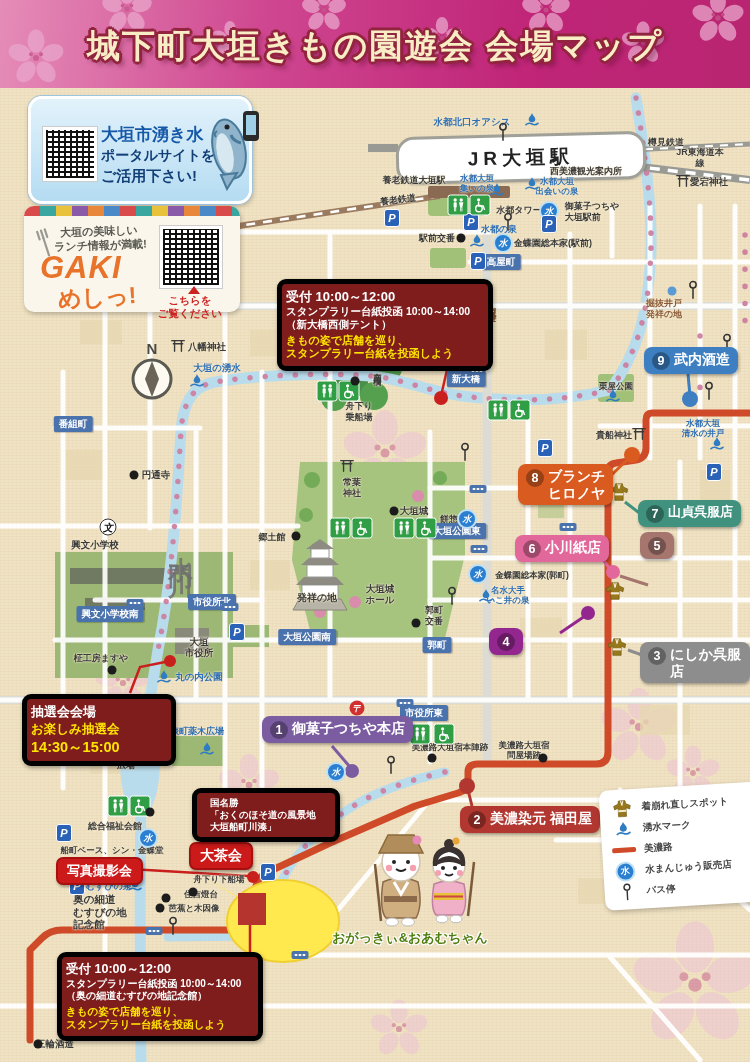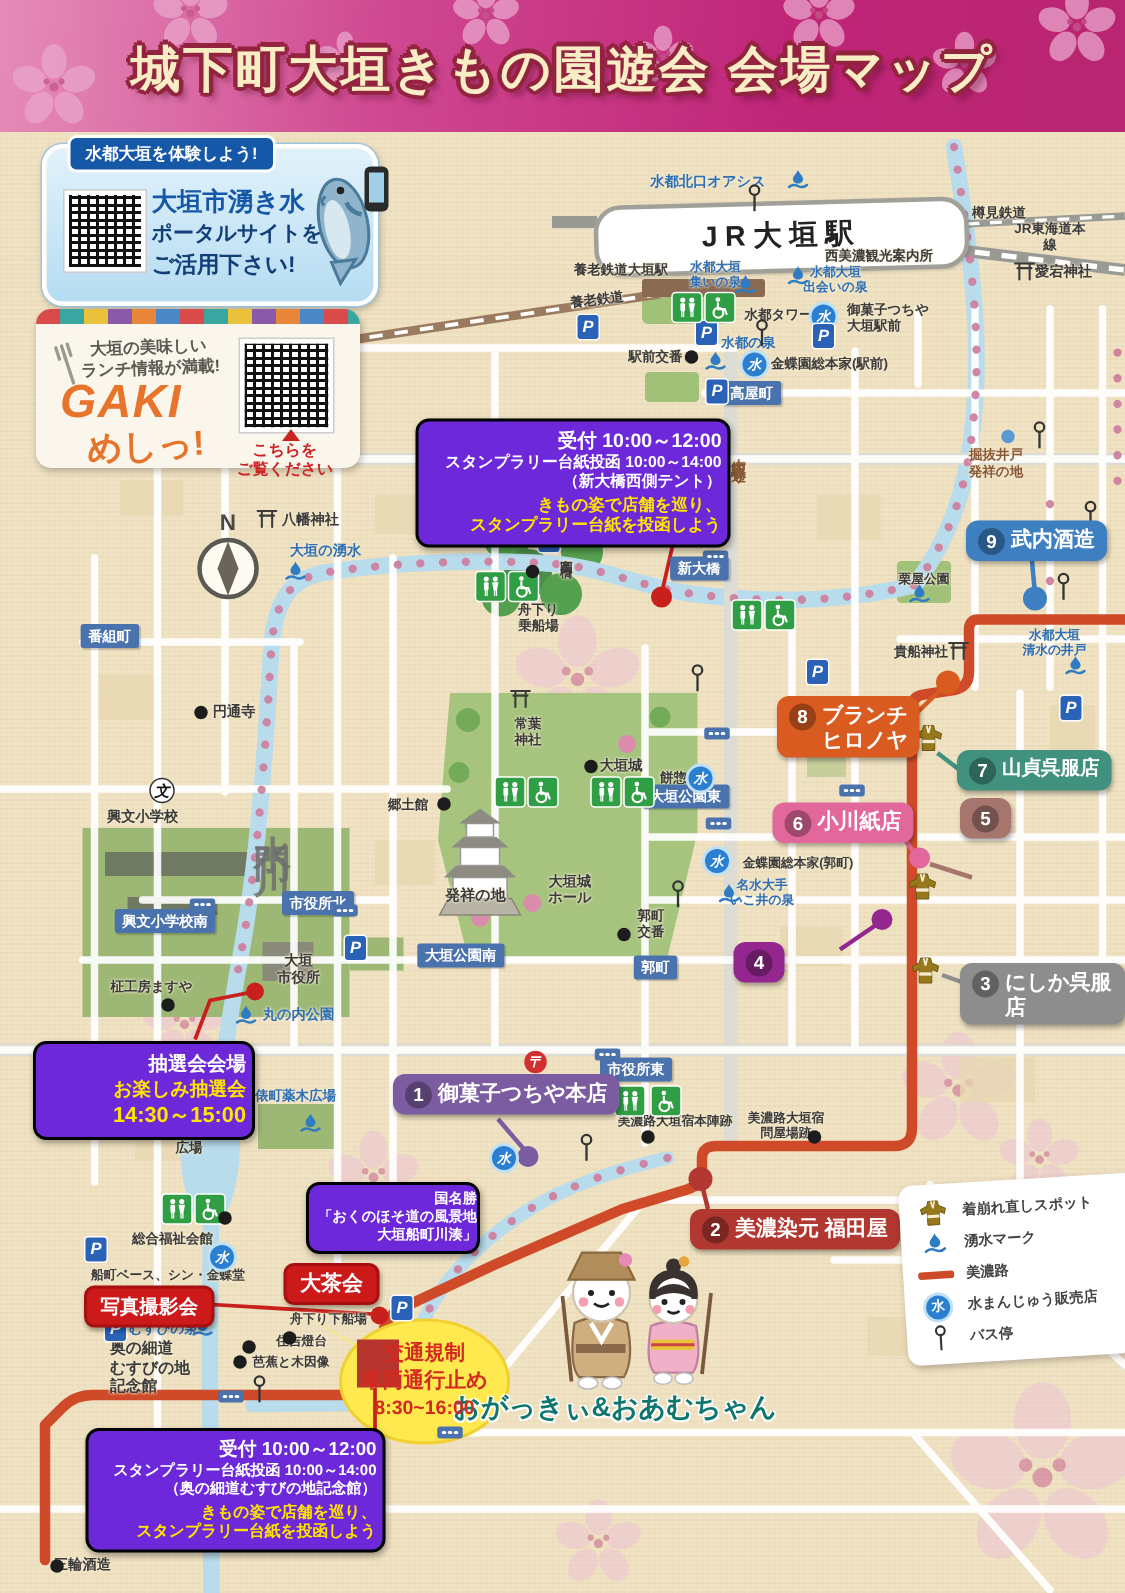--- a/index.html
+++ b/index.html
@@ -42,22 +42,22 @@
   .kimono svg{width:20px;height:22px;}
   .pole svg{width:14px;height:20px;}
   .torii svg{width:16px;height:15px;}
   
   .bubble{position:absolute;display:flex;align-items:flex-start;gap:4px;padding:4px 8px;border-radius:8px;
     color:#fff;font-weight:bold;font-size:14px;line-height:1.18;box-shadow:1px 2px 3px rgba(0,0,0,.3);z-index:6;}
   .bubble .n{flex:0 0 auto;width:18px;height:18px;border-radius:50%;background:rgba(0,0,0,.30);
     display:flex;align-items:center;justify-content:center;font-size:12.5px;margin-top:1px;}
   .bubble .t{white-space:pre-line;}
   
-  .rnote{position:absolute;background:#6d28d9;border:2px solid #000000;border-radius:9px;color:#fff;
-    text-align:right;font-weight:bold;padding:5px 4px;box-shadow:1px 2px 4px rgba(0,0,0,.35);z-index:7;}
+  .rnote{position:absolute;background:#7f1d1d;border:5px solid #000000;border-radius:9px;color:#fff;
+    text-align:left;font-weight:bold;padding:5px 4px;box-shadow:1px 2px 4px rgba(0,0,0,.35);z-index:7;}
   .rnote div{line-height:1.25;}
   .rnote .y{color:#ffe400;}
   .rpill{position:absolute;background:#cc1a1a;border:2px solid #a81010;border-radius:7px;color:#fff;
     font-weight:bold;text-align:center;padding:3px 9px;font-size:13px;box-shadow:1px 2px 3px rgba(0,0,0,.35);z-index:7;white-space:nowrap;}
   .traffic-txt{position:absolute;transform:translate(-50%,-50%);color:#d42a20;font-weight:bold;text-align:center;z-index:7;line-height:1.3;}
   
   .legend{position:absolute;left:602px;top:786px;width:148px;background:#fff;border-radius:9px;
     box-shadow:1px 2px 5px rgba(0,0,0,.25);transform:rotate(-3.5deg);padding:8px 6px 7px 10px;z-index:8;}
   .legend .row{display:flex;align-items:center;gap:8px;height:21px;}
   .legend .lic{width:24px;display:flex;justify-content:center;}
@@ -97,21 +97,21 @@
   .pgaki .g1{position:absolute;left:16px;top:44px;font-size:31px;font-weight:900;font-style:italic;color:#e8732a;letter-spacing:1px;}
   .pgaki .g2{position:absolute;left:34px;top:76px;font-size:23px;font-weight:900;color:#e8732a;transform:rotate(-3deg);}
   .pgaki .qr{position:absolute;right:18px;top:20px;width:56px;height:56px;}
   .pgaki .arrow{position:absolute;right:40px;top:80px;width:0;height:0;border-left:6px solid transparent;border-right:6px solid transparent;border-bottom:8px solid #cc2222;}
   .pgaki .n1{position:absolute;right:18px;top:88px;font-size:10.5px;font-weight:bold;color:#cc2222;text-align:center;line-height:1.2;white-space:pre-line;}
   
   .station{position:absolute;left:396px;top:134px;width:244px;height:42px;background:#fff;border:3px solid #a0a098;
     border-radius:18px;transform:rotate(-1.5deg);display:flex;align-items:center;justify-content:center;z-index:3;box-shadow:1px 1px 2px rgba(0,0,0,.15);}
   .compass{position:absolute;left:130px;top:340px;z-index:4;}
   .mascots{position:absolute;left:338px;top:824px;z-index:6;}
-  .char-label{position:absolute;left:410px;top:938px;transform:translate(-50%,-50%);font-size:18px;font-weight:bold;color:#0f766e;
+  .char-label{position:absolute;left:410px;top:938px;transform:translate(-50%,-50%);font-size:13px;font-weight:bold;color:#4d7c0f;
     text-shadow:1px 1px 0 #fff,-1px 1px 0 #fff,1px -1px 0 #fff,-1px -1px 0 #fff;z-index:6;white-space:nowrap;}
 </style>
 </head>
 <body>
 
 <div class="stage">
   <div class="map-bg"></div>
 
   <svg class="geo" width="750" height="1062" viewBox="0 0 750 1062">
     <defs>
@@ -771,29 +771,24 @@
     <div class="y" style="font-size:10.5px;margin-top:2px">きもの姿で店舗を巡り、</div>
     <div class="y" style="font-size:10.5px">スタンプラリー台紙を投函しよう</div>
   </div>
   <div class="rnote" style="left:22px;top:694px;width:136px">
     <div style="font-size:13px">抽選会会場</div>
     <div class="y" style="font-size:12.5px;margin-top:2px">お楽しみ抽選会</div>
     <div class="y" style="font-size:14.5px">14:30～15:00</div>
   </div>
   <div class="rpill" style="left:56px;top:857px">写真撮影会</div>
   <div class="rpill" style="left:189px;top:842px;font-size:14px">大茶会</div>
-  <div class="rnote" style="left:204px;top:788px;width:112px;padding:4px 0">
+  <div class="rnote" style="left:192px;top:788px;width:112px;padding:4px 13px">
     <div style="font-size:9.5px">国名勝</div>
     <div style="font-size:9.5px">「おくのほそ道の風景地</div>
     <div style="font-size:9.5px">大垣船町川湊」</div>
-  </div>
-  <div class="traffic-txt" style="left:283px;top:920px">
-    <div style="font-size:13.5px">交通規制</div>
-    <div style="font-size:14px">車両通行止め</div>
-    <div style="font-size:13px;margin-top:2px">8:30~16:00</div>
   </div>
 
   <div class="legend">
     <div class="row">
       <span class="lic">
           <svg viewBox="0 0 24 24" width="19" height="20">
             <use href="#sym-kimono"></use>
           </svg>
         </span>
       <span class="ltx">着崩れ直しスポット</span>
@@ -823,21 +818,20 @@
           <svg viewBox="0 0 24 34" width="13" height="19">
             <use href="#sym-pole"></use>
           </svg>
         </span>
       <span class="ltx">バス停</span>
     </div>
   </div>
 
 
   <div class="pwater">
-    <div class="badge">水都大垣を体験しよう!</div>
     <div class="qr"></div>
     <div class="t1">大垣市湧き水</div>
     <div class="t2">ポータルサイトを</div>
     <div class="t3">ご活用下さい!</div>
     <svg class="fish" width="64" height="90" viewBox="0 0 64 90">
       <ellipse cx="26" cy="48" rx="16" ry="30" fill="#8fb4cc" stroke="#4a7a9a" stroke-width="2" transform="rotate(-12 26 48)"></ellipse>
       <ellipse cx="22" cy="52" rx="8" ry="20" fill="#d8e8f0" transform="rotate(-12 22 52)"></ellipse>
       <polygon points="18,74 34,72 24,88" fill="#8fb4cc" stroke="#4a7a9a" stroke-width="2"></polygon>
       <circle cx="24" cy="26" r="2.5" fill="#222"></circle>
       <path d="M14,30 Q10,33 13,36" stroke="#4a7a9a" stroke-width="2" fill="none"></path>

